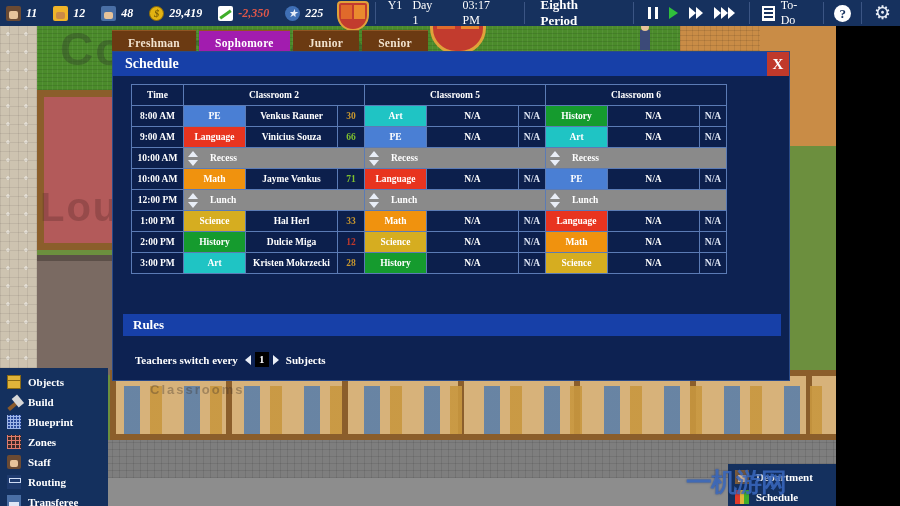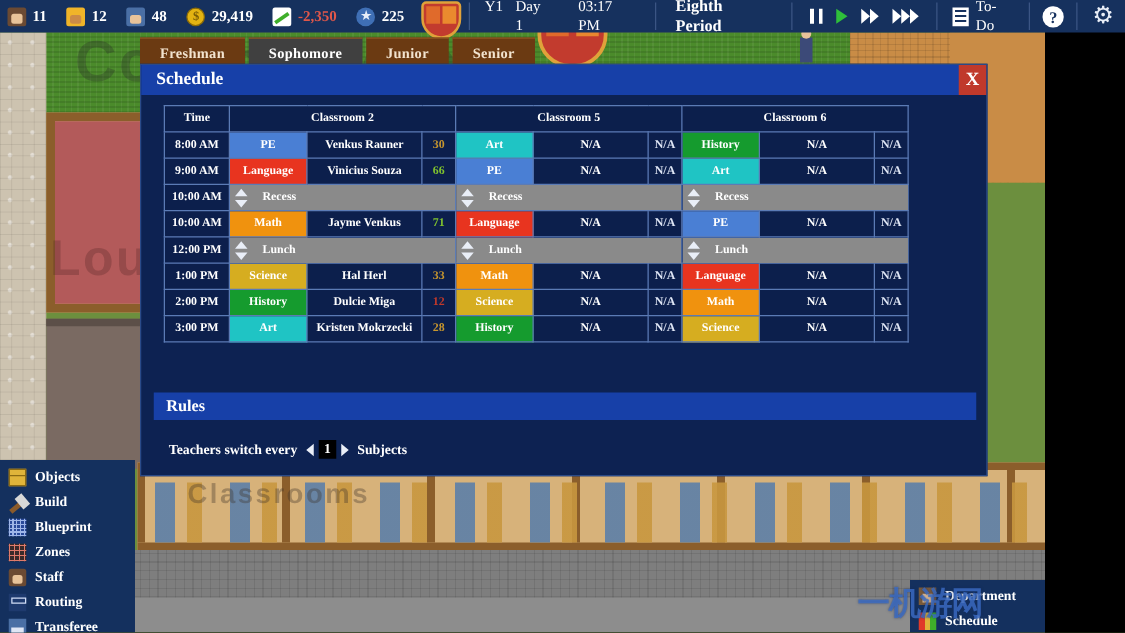--- a/index.html
+++ b/index.html
@@ -43,33 +43,33 @@
     background-image: repeating-linear-gradient(90deg, transparent 0 14px, #5c7fa8 14px 30px, transparent 30px 40px, #c8973f 40px 52px, transparent 52px 60px); opacity:.9; }
   .bg-ground-bottom { position: absolute; left: 0; top: 440px; width: 836px; height: 66px;
     background-color: #7e7e7e;
     background-image: repeating-linear-gradient(0deg, rgba(0,0,0,.09) 0 1px, transparent 1px 7px),
                       repeating-linear-gradient(90deg, rgba(0,0,0,.09) 0 1px, transparent 1px 7px); }
   .bg-ground-bottom2 { position:absolute; left:0; top:478px; width:836px; height:28px; background:#8d8d8d; }
   .world-text { position: absolute; font-family: "Liberation Sans", sans-serif; font-weight: 700;
     color: rgba(40,40,40,.30); letter-spacing: 2px; white-space: nowrap; }
   #wt1 { left: 60px; top: 22px; font-size: 46px; }
   #wt2 { left: 40px; top: 185px; font-size: 40px; color: rgba(90,40,40,.32); }
-  #wt3 { left: 150px; top: 382px; font-size: 22px; color: rgba(60,50,40,.35); text-align: right; }
+  #wt3 { left: 150px; top: 382px; font-size: 13px; color: rgba(60,50,40,.35); text-align: right; }
   .mascot { position:absolute; left:430px; top:0px; width:56px; height:54px;
     background:#c23b2e; border:3px solid #e0a23a; border-radius: 6px 6px 26px 26px; }
   .mascot .m1 { position:absolute; left:4px; top:4px; width:18px; height:22px; background:#e06a2b; }
   .mascot .m2 { position:absolute; right:4px; top:4px; width:18px; height:22px; background:#e8872f; }
   .student-sprite { position:absolute; left:640px; top:30px; width:10px; height:20px; background:#3c4a78; }
   .student-sprite::before { content:''; position:absolute; left:1px; top:-7px; width:8px; height:8px; background:#e8c39a; border-radius:50%; }
 
   
   .topbar { position: absolute; left: 0; top: 0; width: 900px; height: 26px;
     background: #16315e; display: flex; align-items: center;
     font-family: "Liberation Serif", serif; color: #ffffff; font-size: 12px; z-index: 40; }
-  .stat { display: flex; align-items: flex-start; gap: 5px; padding: 0 10px 0 6px; }
+  .stat { display: flex; align-items: flex-start; gap: 5px; padding: 0 10px 0 6px; font-style: italic; }
   .stat .val { font-weight: 700; font-size: 12px; }
   .sicon { width: 15px; height: 15px; display:inline-block; position:relative; border-radius:2px; }
   .ic-teacher { background:#6b4a33; }
   .ic-teacher::after { content:''; position:absolute; left:3px; top:5px; width:9px; height:8px; background:#e8c39a; border-radius:2px; }
   .ic-worker { background:#f0b429; }
   .ic-worker::after { content:''; position:absolute; left:3px; top:6px; width:9px; height:7px; background:#cc8a46; border-radius:2px; }
   .ic-student { background:#4a6fa5; }
   .ic-student::after { content:''; position:absolute; left:3px; top:6px; width:9px; height:7px; background:#e8c39a; border-radius:2px; }
   .ic-money { background:#e3b312; border-radius:50%; border:1px solid #8a6a08; }
   .ic-money::after { content:'$'; position:absolute; inset:0; font-size:10px; line-height:13px; text-align:center; color:#7a5c05; font-weight:700; }
@@ -104,21 +104,21 @@
     font-size:13px;font-weight:700;text-align:center;line-height:17px; margin:0 8px; }
   .ic-gear { width:16px;height:16px;margin:0 10px; position:relative; }
   .ic-gear::before{content:'\2699'; font-size:19px; line-height:16px; color:#e9eef7;}
 
   
   .yeartabs { position:absolute; left:112px; top:30px; display:flex; gap:3px; z-index: 45; }
   .ytab { height: 25px; padding: 0 16px; display:flex; align-items:center; justify-content:center;
     background:#6b3a12; color:#f2e3cf; font-size:11.5px; font-weight:700;
     font-family:"Liberation Serif", serif; letter-spacing:.3px; cursor:pointer;
     border-top:1px solid #8f5522; }
-  .ytab.active { background:#404040; color:#ffffff; }
+  .ytab.active { background:#a21caf; color:#ffffff; }
 
   
   .modal { position:absolute; left:112px; top:51px; width:678px; height:330px;
     background:#0d2252; border:1px solid #2a4a88; z-index: 50; }
   .modal-title { height:24px; background:#1740a8; display:flex; align-items:center;
     padding-left:12px; color:#ffffff; font-size:14px; font-weight:700; }
   .modal-close { position:absolute; right:0px; top:0px; width:22px; height:24px;
     background:#c0392b; color:#ffffff; font-size:15px; font-weight:700; line-height:24px;
     text-align:center; cursor:pointer; }
 

